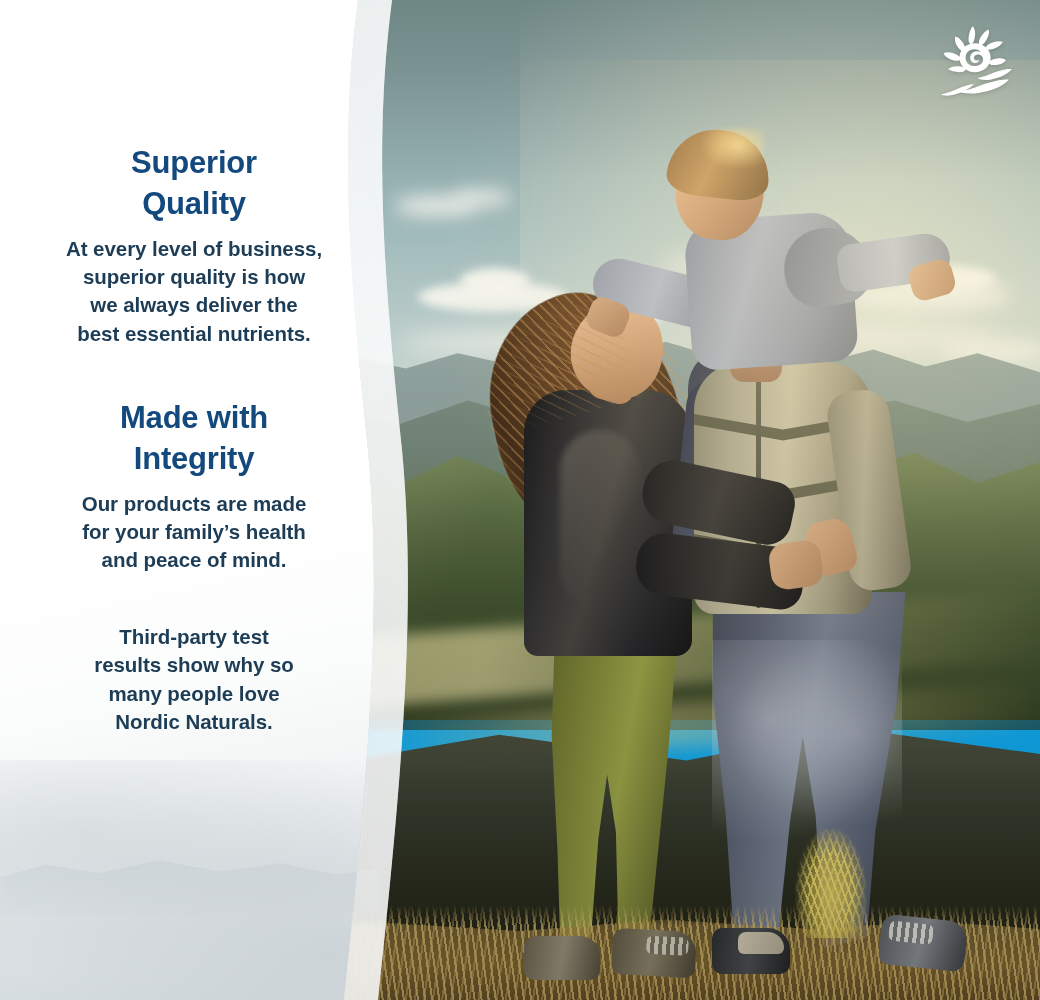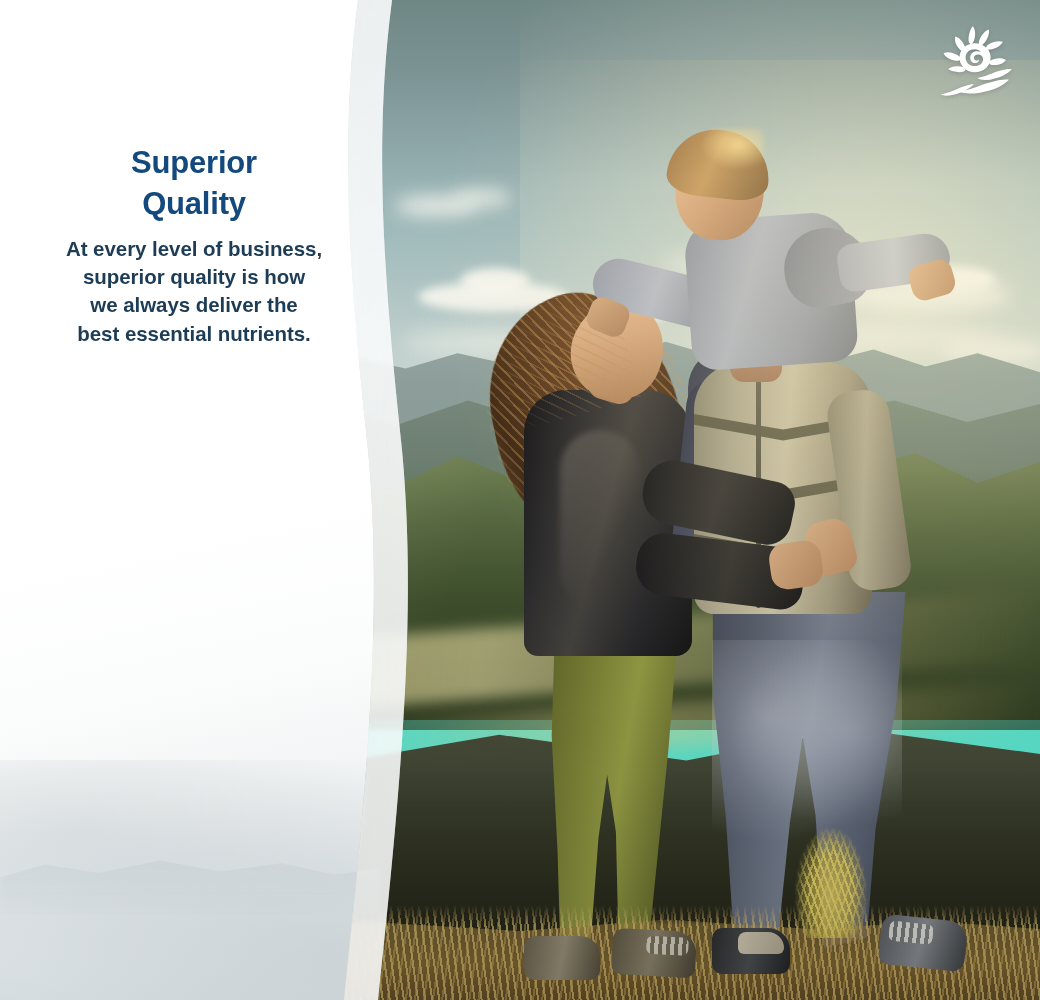--- a/index.html
+++ b/index.html
@@ -7,21 +7,21 @@
   html, body {
     width:1040px; height:1000px;
     font-family:"Liberation Sans", sans-serif;
     background:#ffffff; overflow:hidden;
   }
 
   #poster {
     position:relative;
     width:1040px; height:1000px;
     overflow:hidden;
-    background:#5eead4;
+    background:#0ea5e9;
   }
 
   
   .photo-layer {
     position:absolute;
     left:0; top:0; width:1040px; height:1000px;
   }
   .photo-stage {
     position:absolute; inset:0;
     overflow:hidden;
@@ -560,22 +560,33 @@
 
     <div class="value-block b1">
       <h2 class="v-title">Superior
 Quality</h2>
       <p class="v-body">At every level of business,
 superior quality is how
 we always deliver the
 best essential nutrients.</p>
     </div>
 
+    <div class="value-block b2">
+      <h2 class="v-title">Made with
+Integrity</h2>
+      <p class="v-body">Our products are made
+for your family’s health
+and peace of mind.</p>
+    </div>
 
     <div class="value-block b3">
+      <p class="v-body">Third-party test
+results show why so
+many people love
+Nordic Naturals.</p>
     </div>
 
   </div>
 
   <div class="logo">
     <svg viewBox="0 0 100 100" xmlns="http://www.w3.org/2000/svg" aria-hidden="true">
       <g fill="#ffffff">
 
         <path d="M47,28 C59,28 68,36.5 68,47 C68,57.5 59,66 47,66 C35.5,66 27,57.5 27,47 C27,36.5 35.5,28 47,28 Z
                  M47,36 C40,36 35,40.6 35,47 C35,53.4 40,58 47,58 C53.5,58 58,54.2 58,49.4 C58,45.4 55.2,42.6 51.4,42.6

